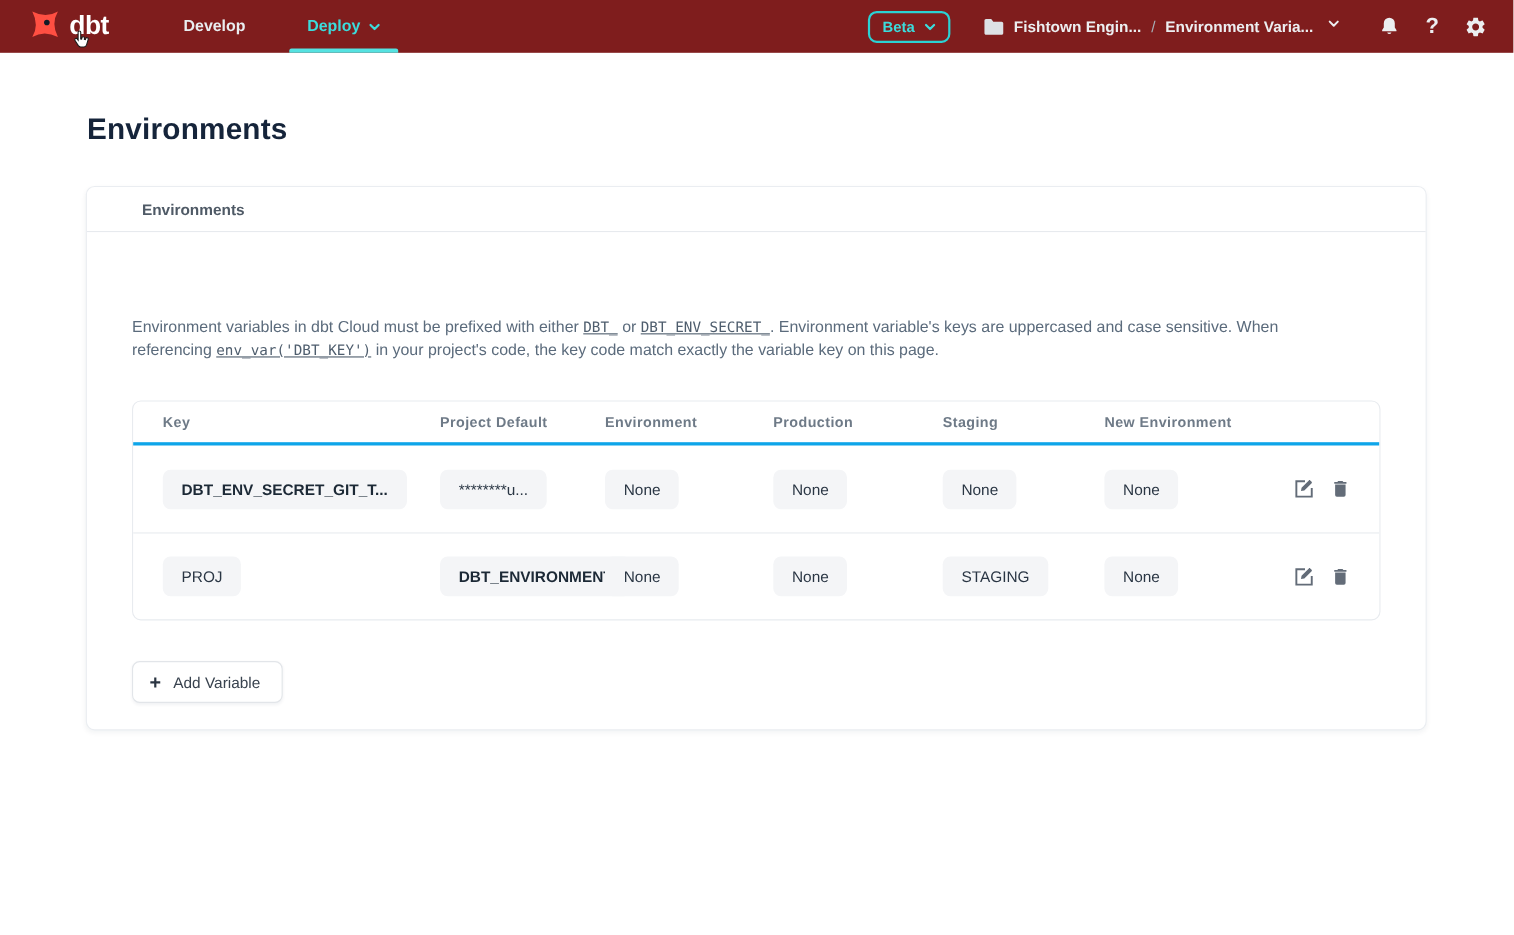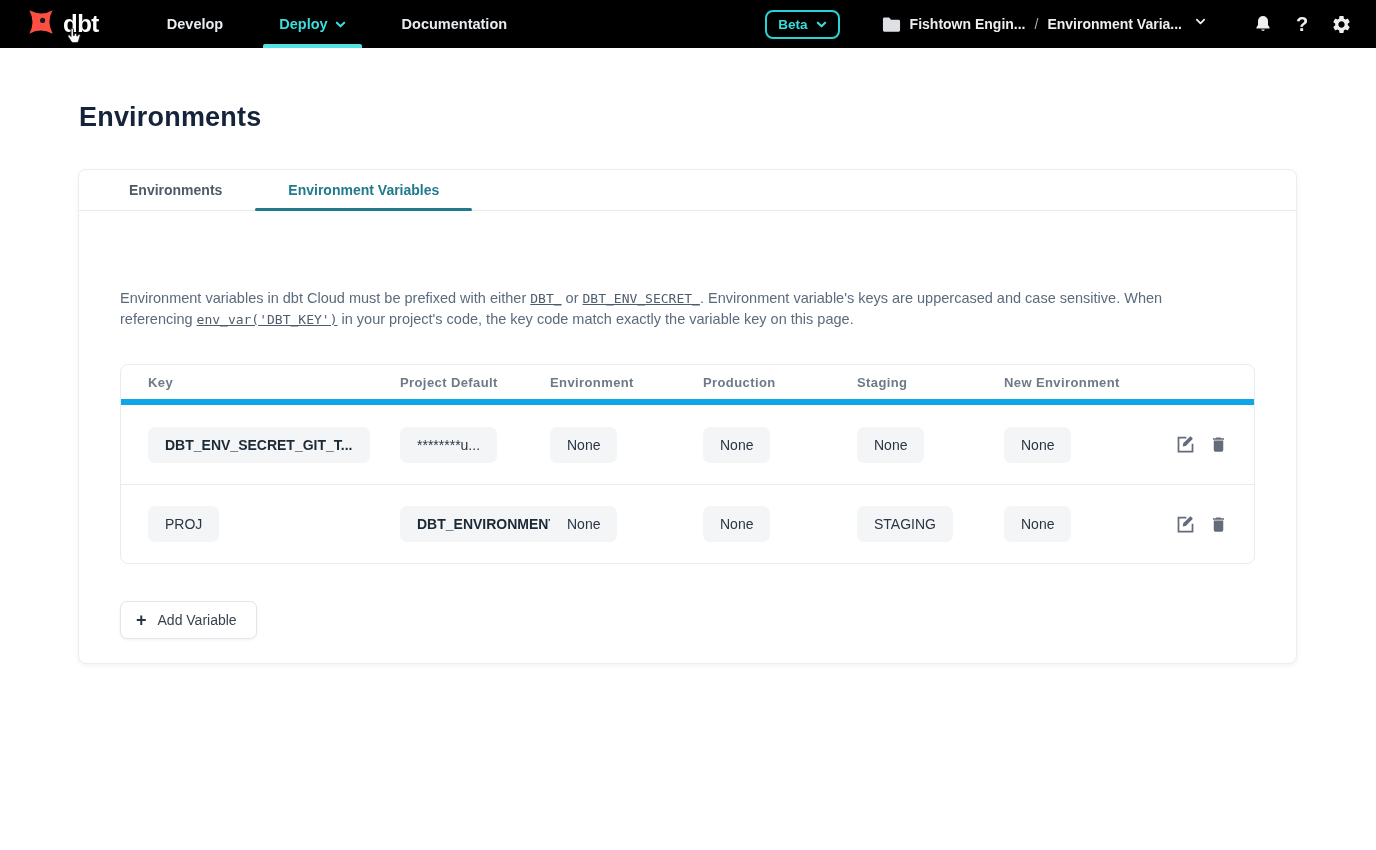--- a/index.html
+++ b/index.html
@@ -1,32 +1,32 @@
 <!DOCTYPE html>
 <html><head>
 <meta charset="utf-8">
 <style>
   * { margin:0; padding:0; box-sizing:border-box; }
   html,body { width:1376px; height:850px; background:#ffffff;
     font-family:"Liberation Sans","DejaVu Sans",sans-serif; color:#16243a; overflow:hidden; }
 
   
-  .navbar { position:relative; height:48px; background:#000000; display:flex;
+  .navbar { position:relative; height:48px; background:#7f1d1d; display:flex;
     align-items:center; justify-content:space-between; padding:0 22px 0 24px; }
   .nav-left { display:flex; align-items:center; height:100%; }
   .logo { display:flex; align-items:center; gap:5px; cursor:pointer; }
   .logo-word { color:#ffffff; font-weight:700; font-size:24px; letter-spacing:-0.5px; line-height:1; }
   .nav-items { display:flex; align-items:center; height:100%; margin-left:40px; }
   .nav-item { position:relative; height:100%; display:flex; align-items:center; gap:7px;
     padding:0 16px; margin:0 12px; font-size:14.5px; font-weight:700; color:#e9edf0; cursor:pointer; }
   .nav-item.active { color:#3bdcdc; }
   .nav-item.active .underline { position:absolute; left:0; right:0; bottom:0; height:4px;
     background:#55e2e1; border-radius:2px 2px 0 0; }
   .chev { width:11px; height:11px; }
-  .nav-right { display:flex; align-items:center; gap:12px; }
+  .nav-right { display:flex; align-items:center; gap:0; }
   .beta-badge { display:flex; align-items:center; gap:8px; border:2px solid #2bd2d4;
     border-radius:8px; padding:5px 11px; color:#3bdcdc; font-weight:700; font-size:13.5px; cursor:pointer; }
   .breadcrumb { display:flex; align-items:flex-start; margin-left:30px; gap:9px;
     color:#eceef0; font-size:14px; font-weight:700; }
   .crumb { cursor:pointer; }
   .crumb-sep { color:#a6aeb6; font-weight:400; }
   .nav-icons { display:flex; align-items:center; gap:13px; margin-left:32px; }
   .nav-icon { width:26px; height:26px; display:flex; align-items:center; justify-content:center;
     color:#eceef0; cursor:pointer; }
   .q-glyph { font-size:20px; font-weight:800; color:#eceef0; }
@@ -48,21 +48,21 @@
 
   .card-body { padding:0 41px 24px 41px; }
   .description { margin-top:77px; font-size:14.5px; line-height:20px; color:#5b6b7c; max-width:1046px; }
   .description code { font-family:"DejaVu Sans Mono","Liberation Mono",monospace;
     font-size:13px; color:#4e5d6d;text-decoration:underline; }
 
   
   .env-table { margin-top:34px; border:1px solid #e8ebef; border-radius:8px; overflow:hidden; }
   .tgrid { display:grid; grid-template-columns:252px 150px 153px 154px 147px 1fr 58px;
     align-items:center; padding:0 24px 0 27px; }
-  .thead { height:40px; border-bottom:6px solid #0ea5e9; }
+  .thead { height:40px; border-bottom:3px solid #0ea5e9; }
   .th { font-size:13px; font-weight:700; color:#6e7a87; letter-spacing:0.4px; }
   .trow { height:79px; }
   .trow + .trow { border-top:1px solid #e8ebef; }
   .pill { display:inline-block; background:#f4f5f7; border-radius:7px; padding:10px 17px;
     font-size:14px; color:#2a3644; white-space:nowrap; }
   .pill.key { font-weight:700; color:#1c2936;text-align:center; }
   .cell { min-width:0; }
   .actions { display:flex; align-items:center; justify-content:flex-end; gap:13px; }
   .row-icon { width:21px; height:21px; color:#636c78; cursor:pointer; display:flex; align-items:center; }
 
@@ -91,23 +91,20 @@
     <div class="nav-items">
       <div class="nav-item">
         <span>Develop</span>
       </div>
       <div class="nav-item active">
         <span>Deploy</span>
         <svg class="chev" viewBox="0 0 12 12" fill="none">
           <path d="M2 4l4 4 4-4" stroke="#3bdcdc" stroke-width="2.2" stroke-linecap="round" stroke-linejoin="round"></path>
         </svg>
         <span class="underline"></span>
-      </div>
-      <div class="nav-item">
-        <span>Documentation</span>
       </div>
     </div>
   </div>
 
   <div class="nav-right">
     <div class="beta-badge">
       <span>Beta</span>
       <svg class="chev" viewBox="0 0 12 12" fill="none">
         <path d="M2 4l4 4 4-4" stroke="#3bdcdc" stroke-width="2.2" stroke-linecap="round" stroke-linejoin="round"></path>
       </svg>
@@ -151,23 +148,20 @@
 </nav>
 
 <main>
   <h1 class="page-title">Environments</h1>
 
   <section class="card">
     <div class="tabbar">
       <div class="tab">
         <span>Environments</span>
       </div>
-      <div class="tab active">
-        <span>Environment Variables</span>
-      </div>
     </div>
 
     <div class="card-body">
       <p class="description"><span>Environment variables in dbt Cloud must be prefixed with either </span><code>DBT_</code><span> or </span><code>DBT_ENV_SECRET_</code><span>. Environment variable's keys are uppercased and case sensitive. When referencing </span><code>env_var('DBT_KEY')</code><span> in your project's code, the key code match exactly the variable key on this page.</span></p>
 
       <div class="env-table">
         <div class="tgrid thead">
           <span class="th">Key</span>
           <span class="th">Project Default</span>
           <span class="th">Environment</span>

